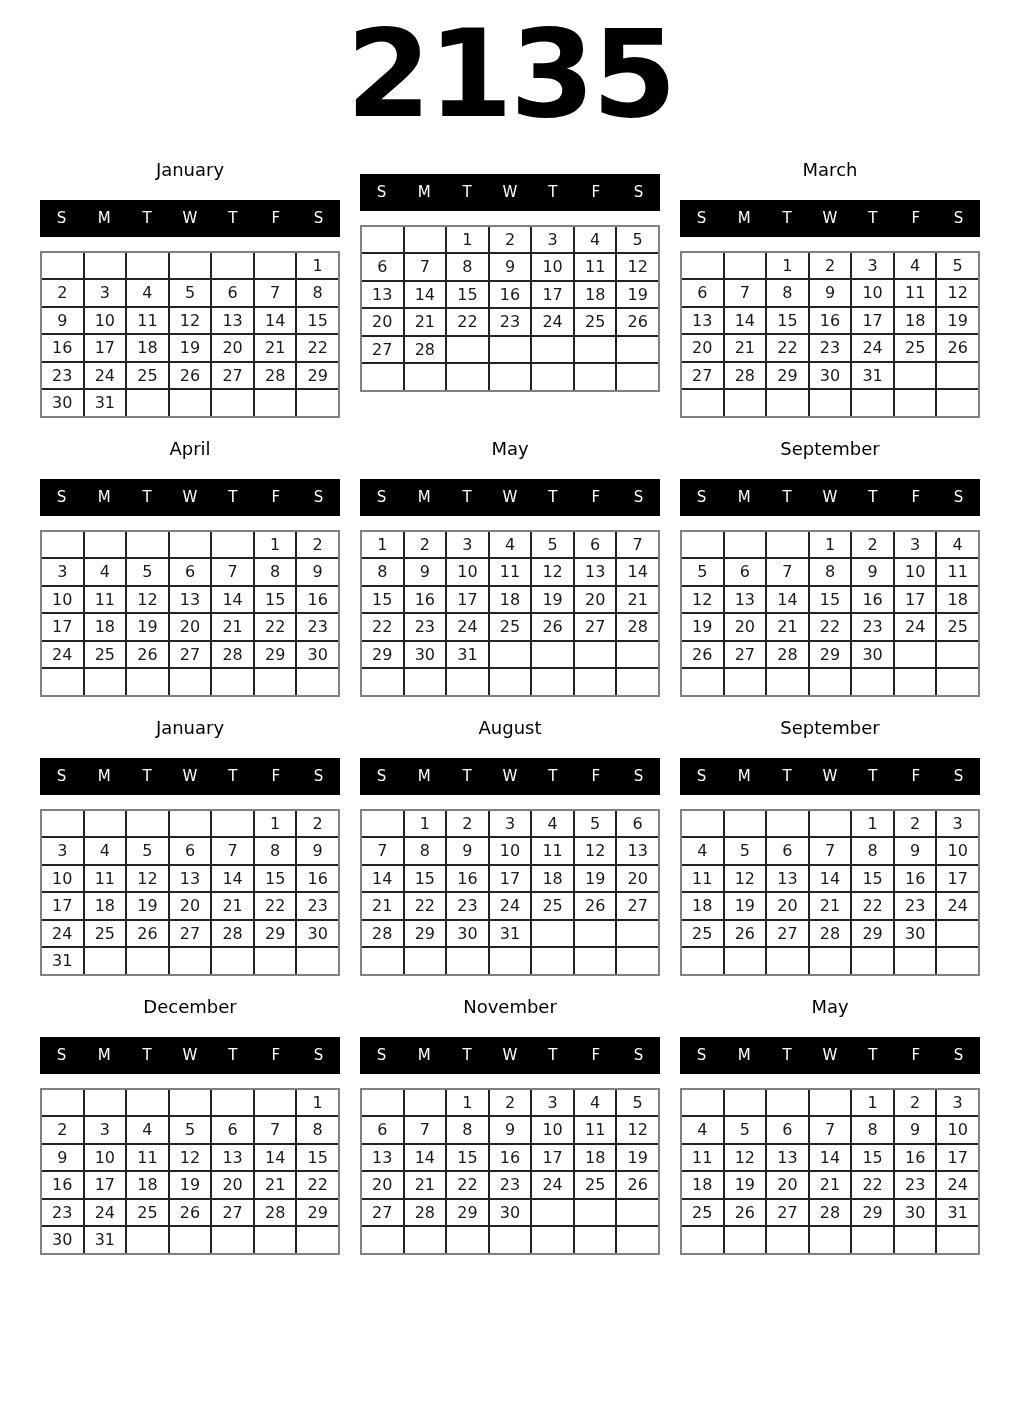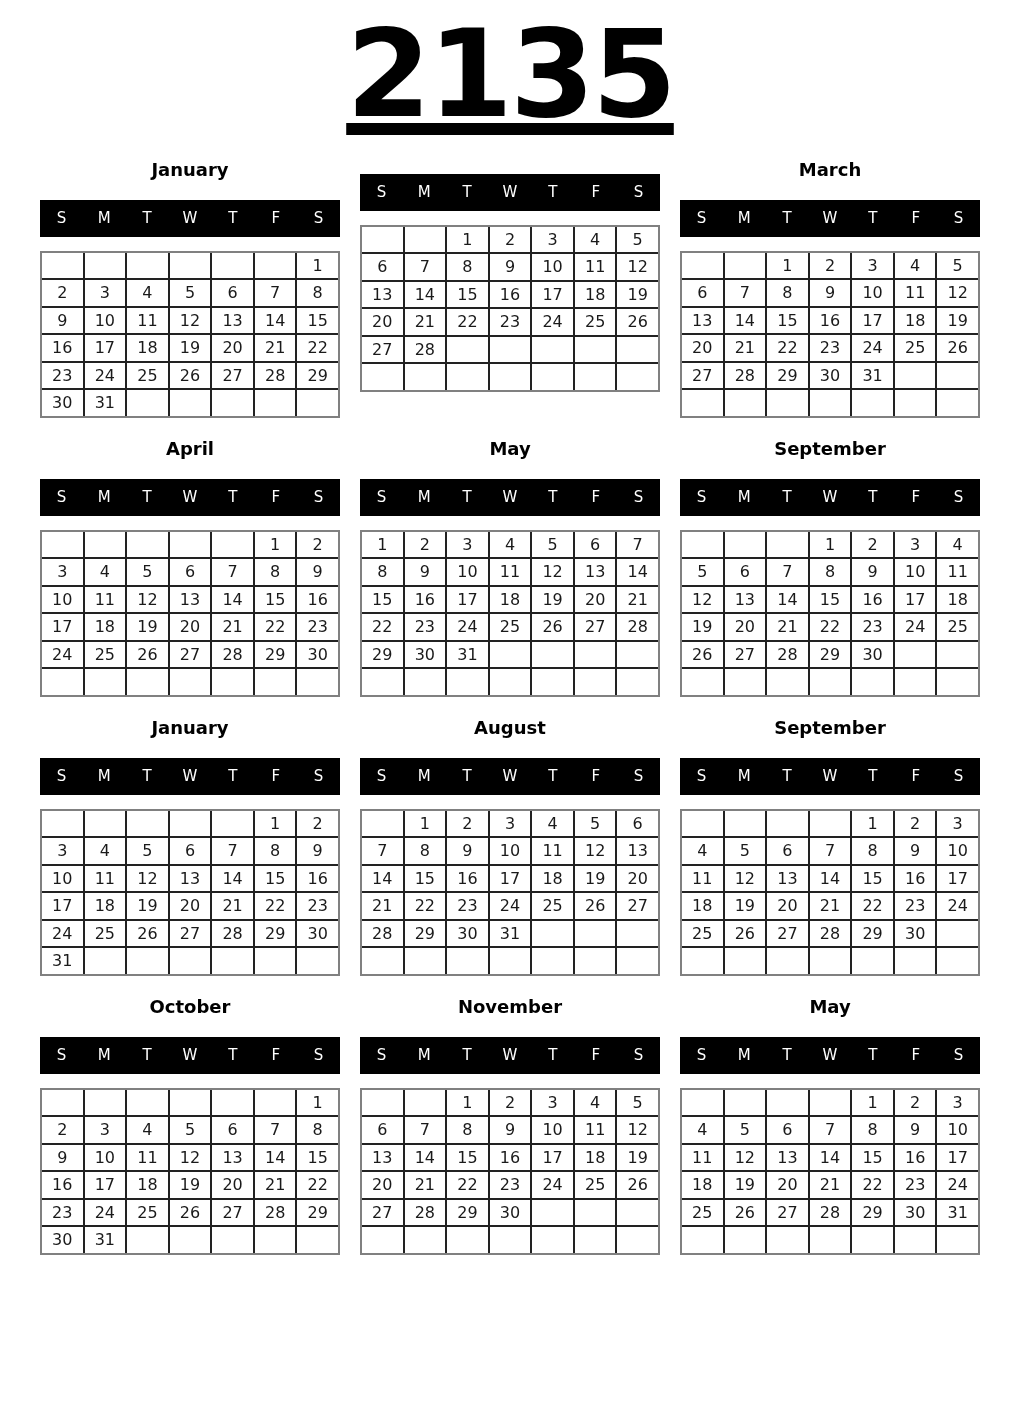--- a/index.html
+++ b/index.html
@@ -17,40 +17,39 @@
   }
   .year-title {
     margin: 0;
     padding-top: 6px;
     text-align: center;
     font-size: 122px;
     font-weight: bold;
     letter-spacing: -3px;
     line-height: 1.12;
     color: #000000;
-    text-decoration: underline;
   }
   .months {
     display: grid;
     grid-template-columns: repeat(3, 300px);
     column-gap: 20px;
     row-gap: 18px;
     margin: 14px 40px 0 40px;
   }
   .month {
     width: 300px;
     height: 261px;
   }
   .month-title {
     margin: 0;
     height: 26px;
     line-height: 26px;
     text-align: center;
     font-size: 18px;
-    font-weight: bold;
+    font-weight: normal;
     color: #000000;
   }
   .weekday-bar {
     margin-top: 17px;
     height: 37px;
     background: #000000;
     display: grid;
     grid-template-columns: repeat(7, 1fr);
     align-items: center;
   }
@@ -579,21 +578,21 @@
         <div class="day-cell"></div>
         <div class="day-cell"></div>
         <div class="day-cell"></div>
         <div class="day-cell"></div>
         <div class="day-cell"></div>
         <div class="day-cell"></div>
         <div class="day-cell"></div>
       </div>
   </section>
     <section class="month">
-    <h2 class="month-title">October</h2>
+    <h2 class="month-title">December</h2>
     <div class="weekday-bar">
         <span class="weekday">S</span>
         <span class="weekday">M</span>
         <span class="weekday">T</span>
         <span class="weekday">W</span>
         <span class="weekday">T</span>
         <span class="weekday">F</span>
         <span class="weekday">S</span>
       </div>
     <div class="day-grid">

